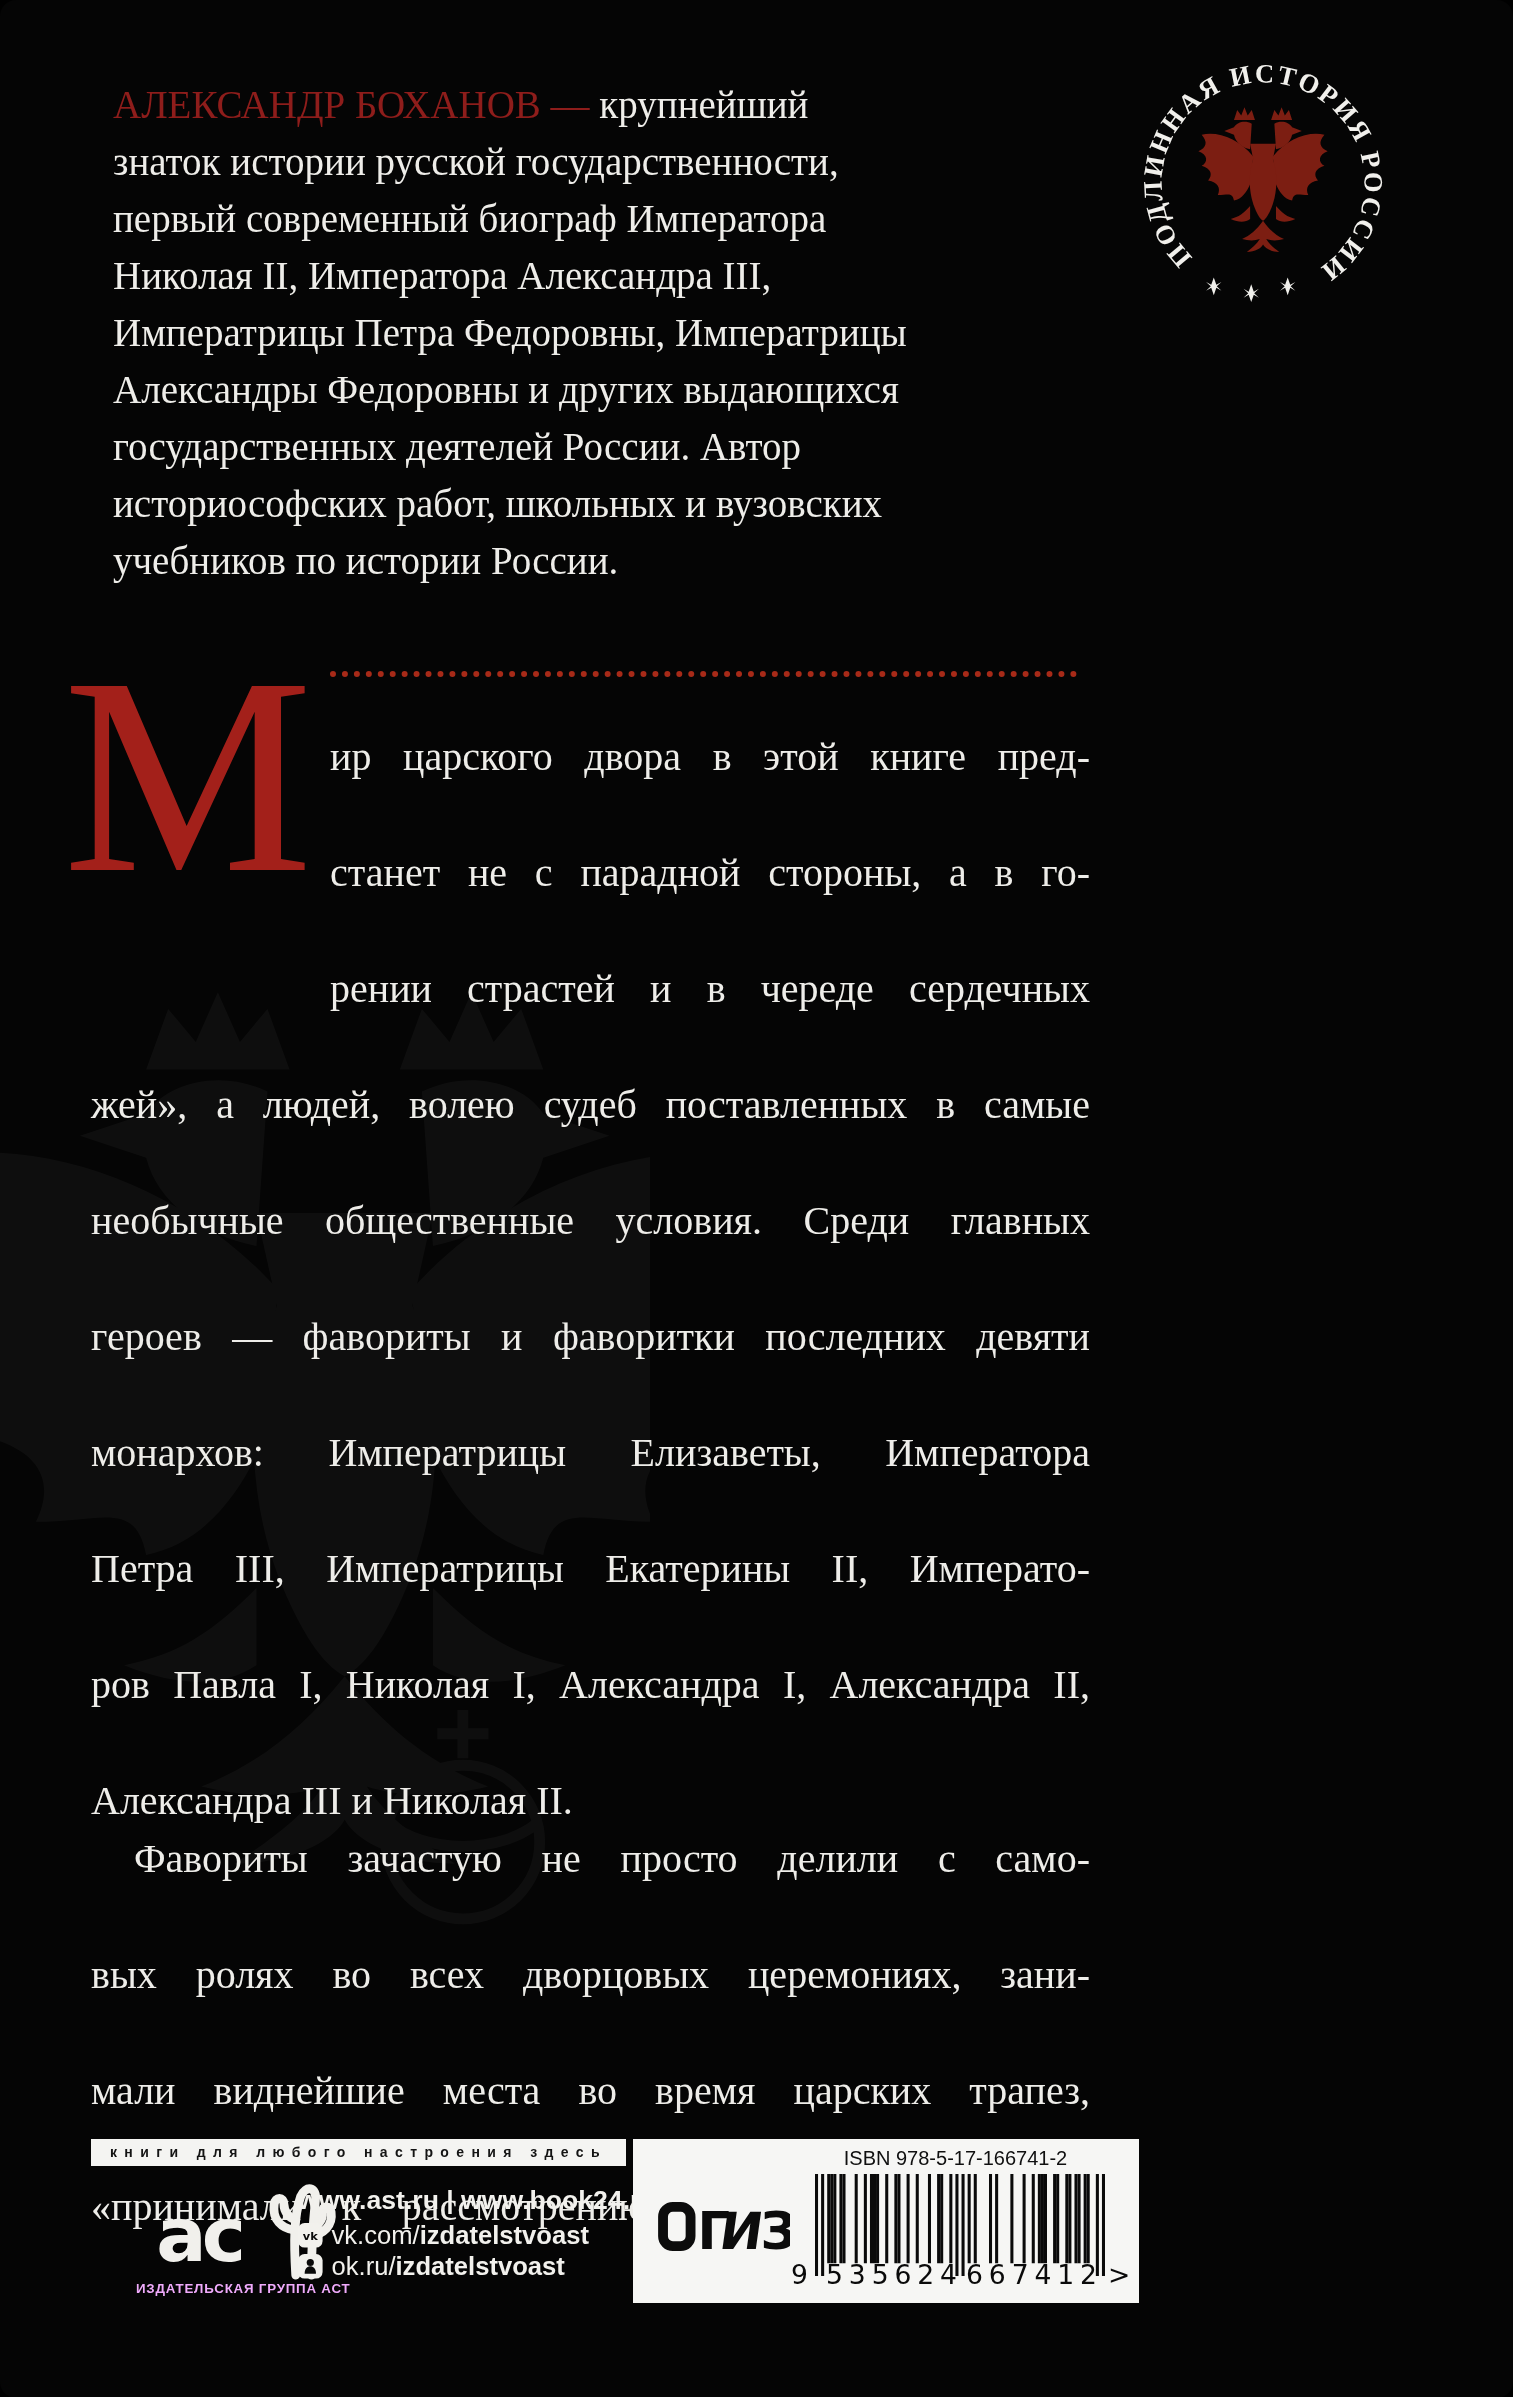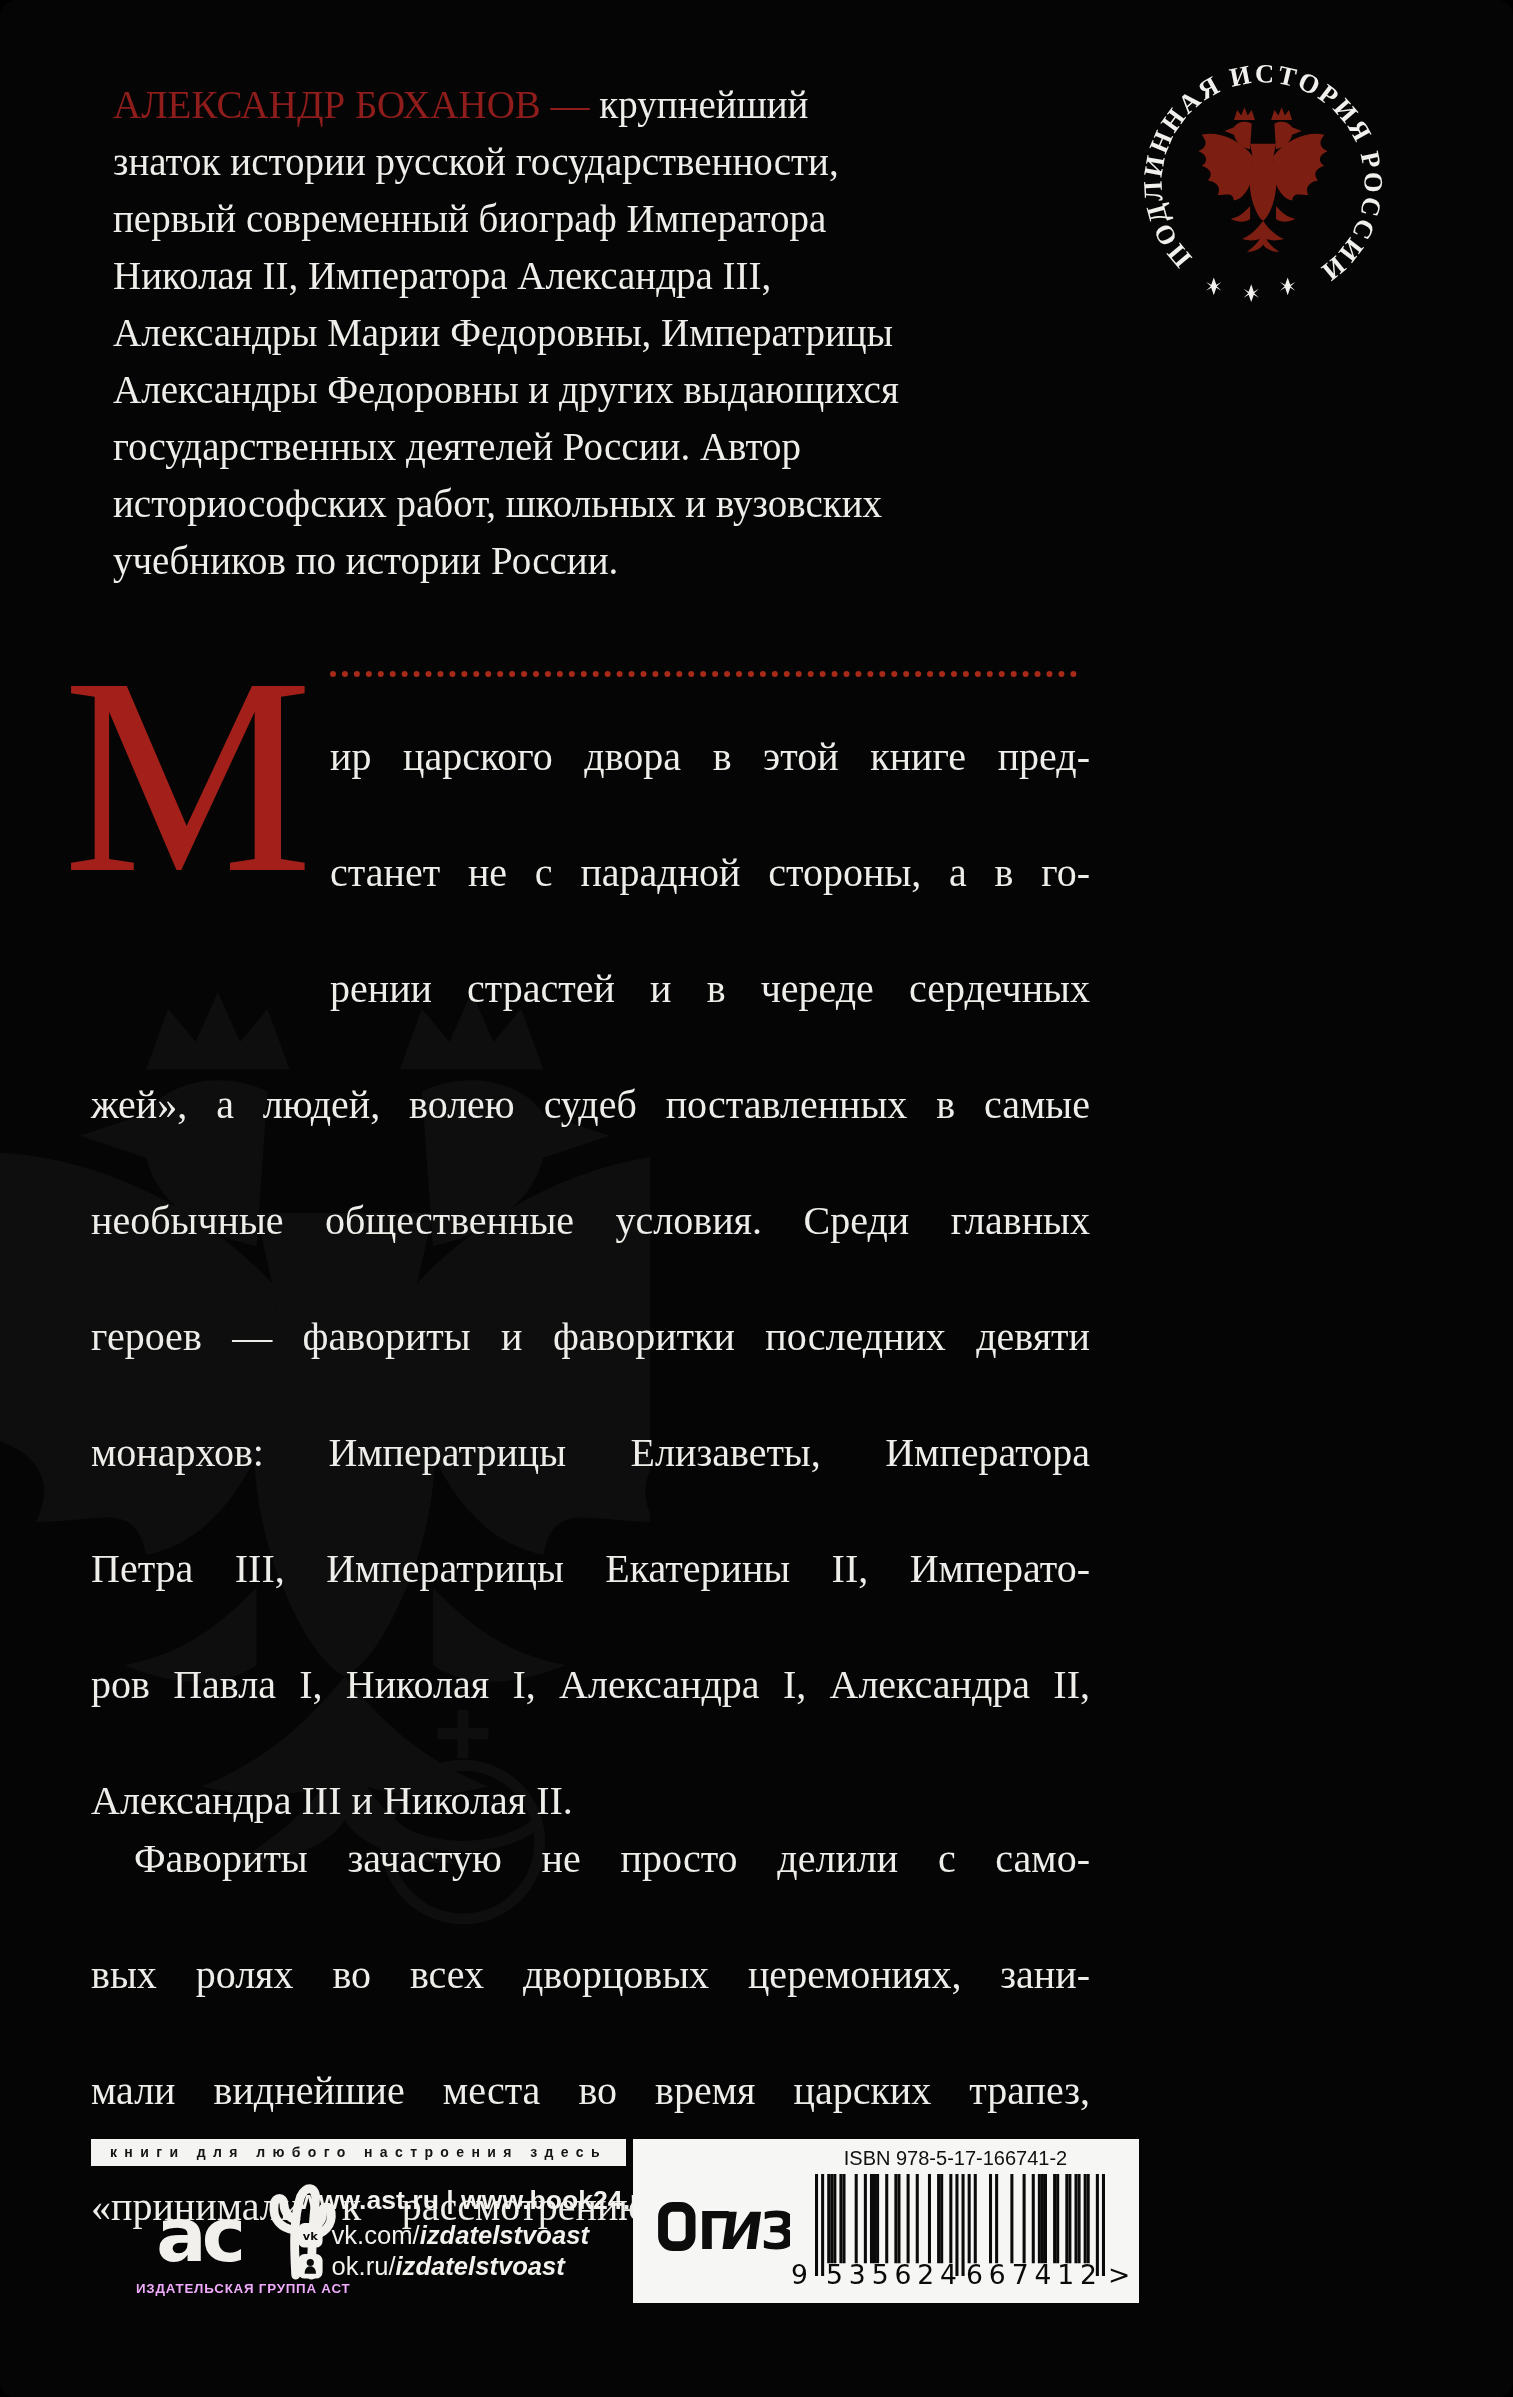--- a/index.html
+++ b/index.html
@@ -38,21 +38,21 @@
           color:#141414;font-family:"Liberation Sans",sans-serif;font-weight:700;
           font-size:14px;line-height:26.6px;text-align:center;letter-spacing:7.4px;white-space:nowrap;}
   .astlogo{position:absolute;left:156px;top:2171px;width:197px;height:110px;}
   .astcap{position:absolute;left:136px;top:2281px;color:#f0abfc;
           font-family:"Liberation Sans",sans-serif;font-weight:700;font-size:13.3px;
           letter-spacing:0.8px;white-space:nowrap;}
   .sites{position:absolute;left:298px;top:2185px;color:#f2f1ed;
          font-family:"Liberation Sans",sans-serif;font-weight:700;font-size:26.6px;white-space:nowrap;}
   .sline{position:absolute;left:298px;display:flex;align-items:center;gap:8.9px;
          color:#f2f1ed;font-family:"Liberation Sans",sans-serif;font-size:25.6px;white-space:nowrap;}
-  .sline b{font-weight:700;font-style:italic;}
+  .sline b{font-weight:700;}
   .vkrow{top:2221px;} .okrow{top:2252px;}
 
   
   .isbnbox{position:absolute;left:633px;top:2139px;width:506px;height:164px;background:#f6f6f4;}
   .ogiz{position:absolute;left:24.6px;top:59px;width:132px;height:59px;}
   .isbnlabel{position:absolute;left:167px;top:7.9px;width:311px;text-align:center;color:#101010;
              font-family:"Liberation Sans",sans-serif;font-size:20px;white-space:nowrap;}
   .bars{position:absolute;left:182px;top:35px;width:290px;height:102px;fill:#0a0a0a;}
   .bcd{position:absolute;color:#0a0a0a;font-family:"DejaVu Sans",sans-serif;font-size:26.6px;white-space:nowrap;}
   .bcd.lead{left:158px;top:120px;}
@@ -92,21 +92,21 @@
       <path d="M396,972 A95,60 0 0 0 544,972"></path>
     </g>
   </svg>
 
   <div class="author">
     <div class="l1"><span class="red">АЛЕКСАНДР БОХАНОВ —</span><span> крупнейший</span></div>
     <div id="author-lines">
         <div class="al">знаток истории русской государственности,</div>
         <div class="al">первый современный биограф Императора</div>
         <div class="al">Николая II, Императора Александра III,</div>
-        <div class="al">Александры Марии Федоровны, Императрицы</div>
+        <div class="al">Императрицы Петра Федоровны, Императрицы</div>
         <div class="al">Александры Федоровны и других выдающихся</div>
         <div class="al">государственных деятелей России. Автор</div>
         <div class="al">историософских работ, школьных и вузовских</div>
         <div class="al">учебников по истории России.</div>
       </div>
   </div>
 
   <svg class="emblem" viewBox="0 0 270 270">
     <defs>
         <path id="arcpath" d="M132,248 A103,103 0 1 1 132.2,248"></path>

